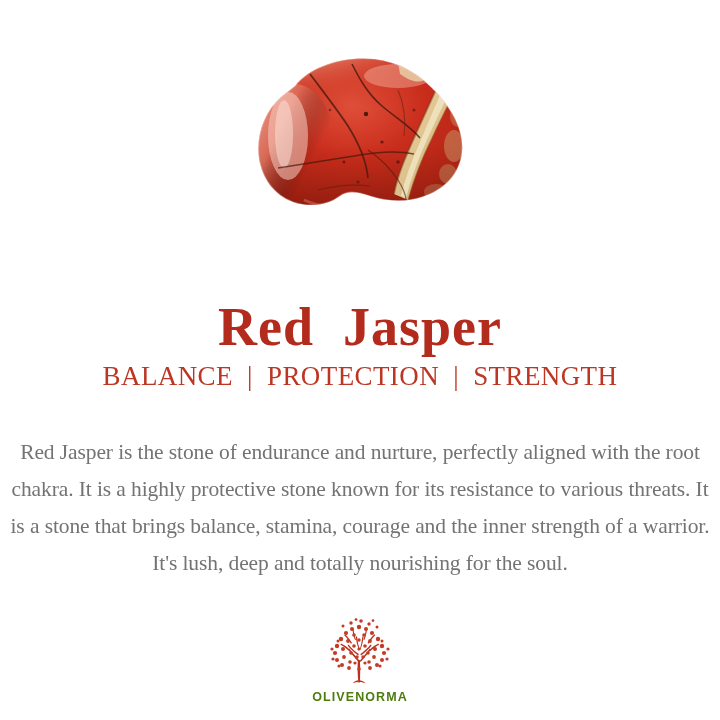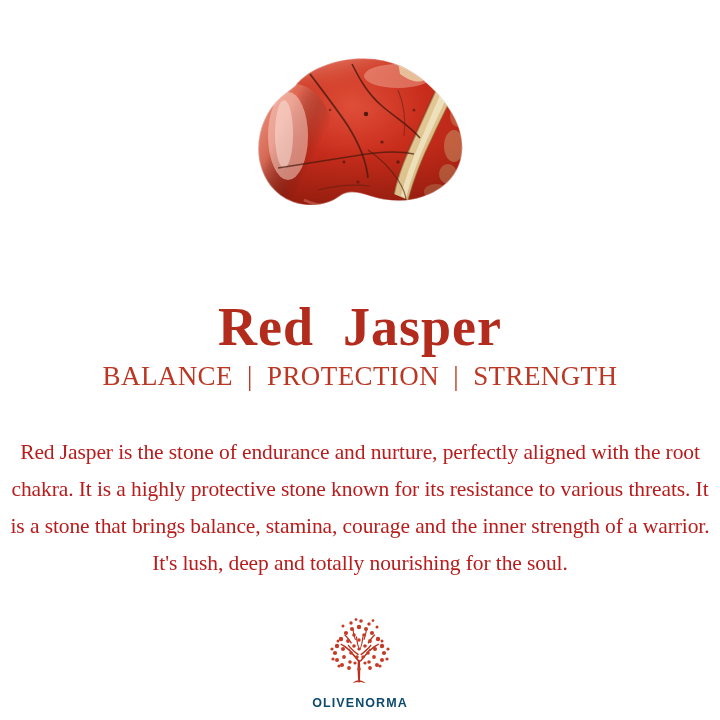--- a/index.html
+++ b/index.html
@@ -75,47 +75,47 @@
   
   .body-copy {
     position: absolute;
     left: 10px;
     top: 412px;
     width: 700px;
     text-align: center;
     font-family: "Liberation Serif", "DejaVu Serif", serif;
     font-size: 21.5px;
     font-weight: 400;
-    color: #b91c1c;
+    color: #737373;
     line-height: 37px;
     letter-spacing: -0.1px;
   }
 
   
   .logo {
     position: absolute;
     left: 0;
     top: 618px;
     width: 720px;
     text-align: center;
   }
   .logo-mark {
     display: block;
     margin: 0 auto;
     width: 78px;
     height: 68px;
   }
   .logo-word {
     display: block;
-    margin-top: 10px;
+    margin-top: 4px;
     font-family: "Liberation Sans", "DejaVu Sans", sans-serif;
     font-size: 12.5px;
     font-weight: 700;
     letter-spacing: 1.1px;
-    color: #0c4a6e;
+    color: #4d7c0f;
   }
 </style>
 </head>
 <body>
 
 <div class="card">
 
   <div class="stone-wrap">
     <svg class="stone-svg" viewBox="0 0 232 170">
       <defs>

